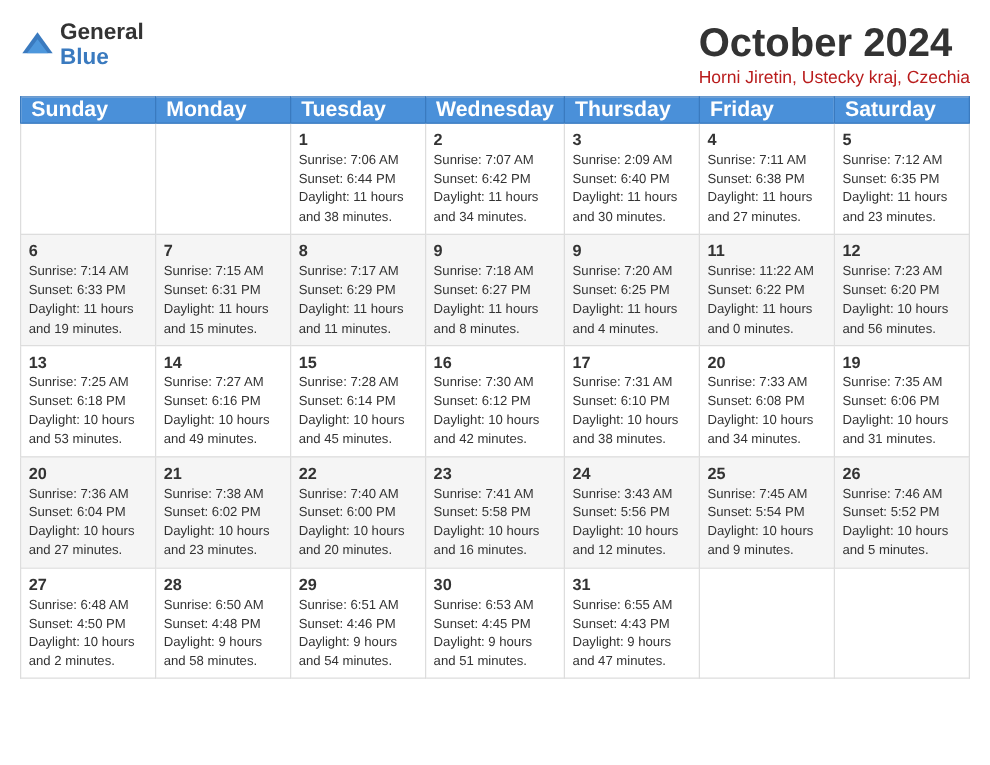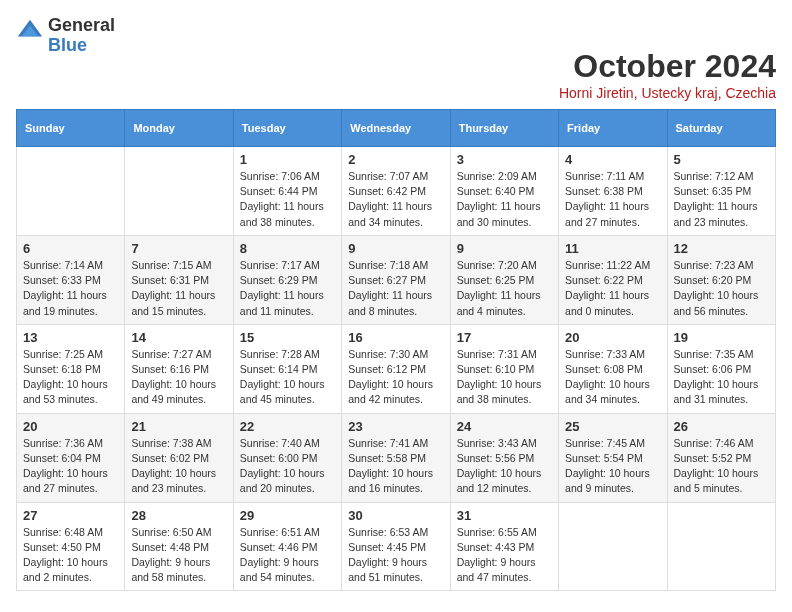--- a/index.html
+++ b/index.html
@@ -11,58 +11,57 @@
       padding: 16px;
     }
     .header {
       display: flex;
       justify-content: space-between;
       align-items: flex-start;
       margin-bottom: 8px;
     }
     .logo {
       display: flex;
-      align-items: flex-start;
+      align-items: center;
       gap: 4px;
     }
     .logo-text {
       font-size: 18px;
       font-weight: bold;
       line-height: 1.1;
     }
     .logo-general { color: #333; }
     .logo-blue { color: #3a7abf; }
     .logo-icon {
       width: 28px;
       height: 28px;
     }
     .title-block {
-      text-align: right;
-      margin-top: 32px;
+      text-align: left;
     }
     .month-title {
       font-size: 32px;
       font-weight: bold;
       color: #333;
     }
     .location {
       font-size: 14px;
       color: #b91c1c;
     }
     .calendar {
       width: 100%;
       border-collapse: collapse;
       border: 1px solid #ccc;
     }
     .calendar th {
       background-color: #4a90d9;
       color: #fff;
       text-align: left;
-      padding: 12px 8px;
-      font-size: 11px;
+      padding: 0 8px;
+      font-size: 17px;
       border: 1px solid #3a7abf;
     }
     .calendar td {
       vertical-align: top;
       padding: 5px 6px;
       border: 1px solid #ddd;
       font-size: 11px;
       color: #333;
       min-height: 80px;
       width: 108px;

